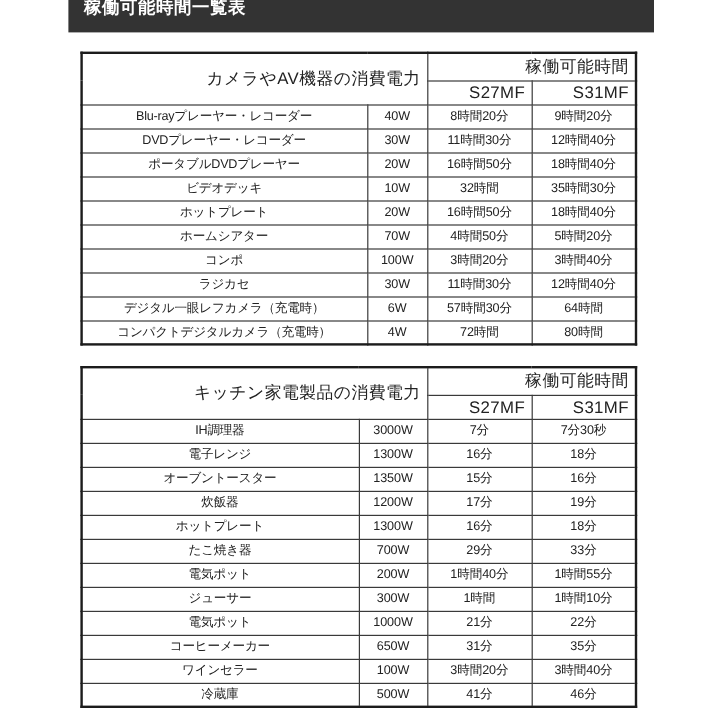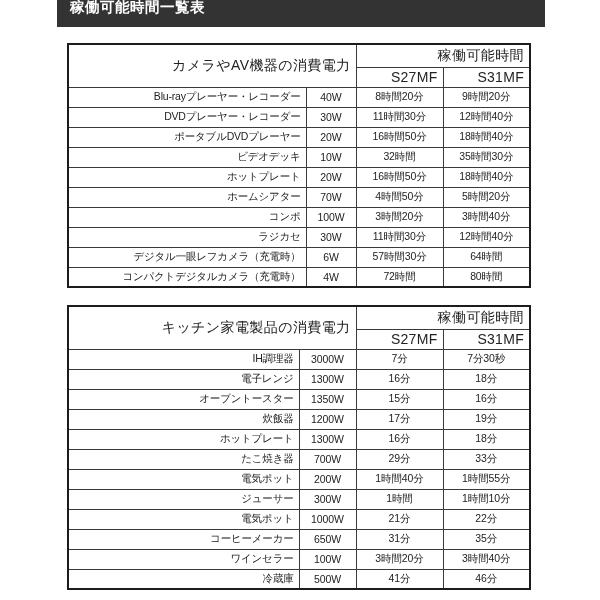--- a/index.html
+++ b/index.html
@@ -80,21 +80,21 @@
     font-size: 12px;
     letter-spacing: 0.4px;
   }
   th.model-head {
     font-size: 12px;
     letter-spacing: 0.3px;
   }
 
   
   tbody td.name-cell {
-    text-align: right;
+    text-align: center;
     letter-spacing: -0.2px;
     padding-left: 4px;
   }
   tbody td.watt-cell,
   tbody td.time-cell {
     text-align: center;
     letter-spacing: -0.1px;
   }
 
   tbody tr { height: 20px; }

